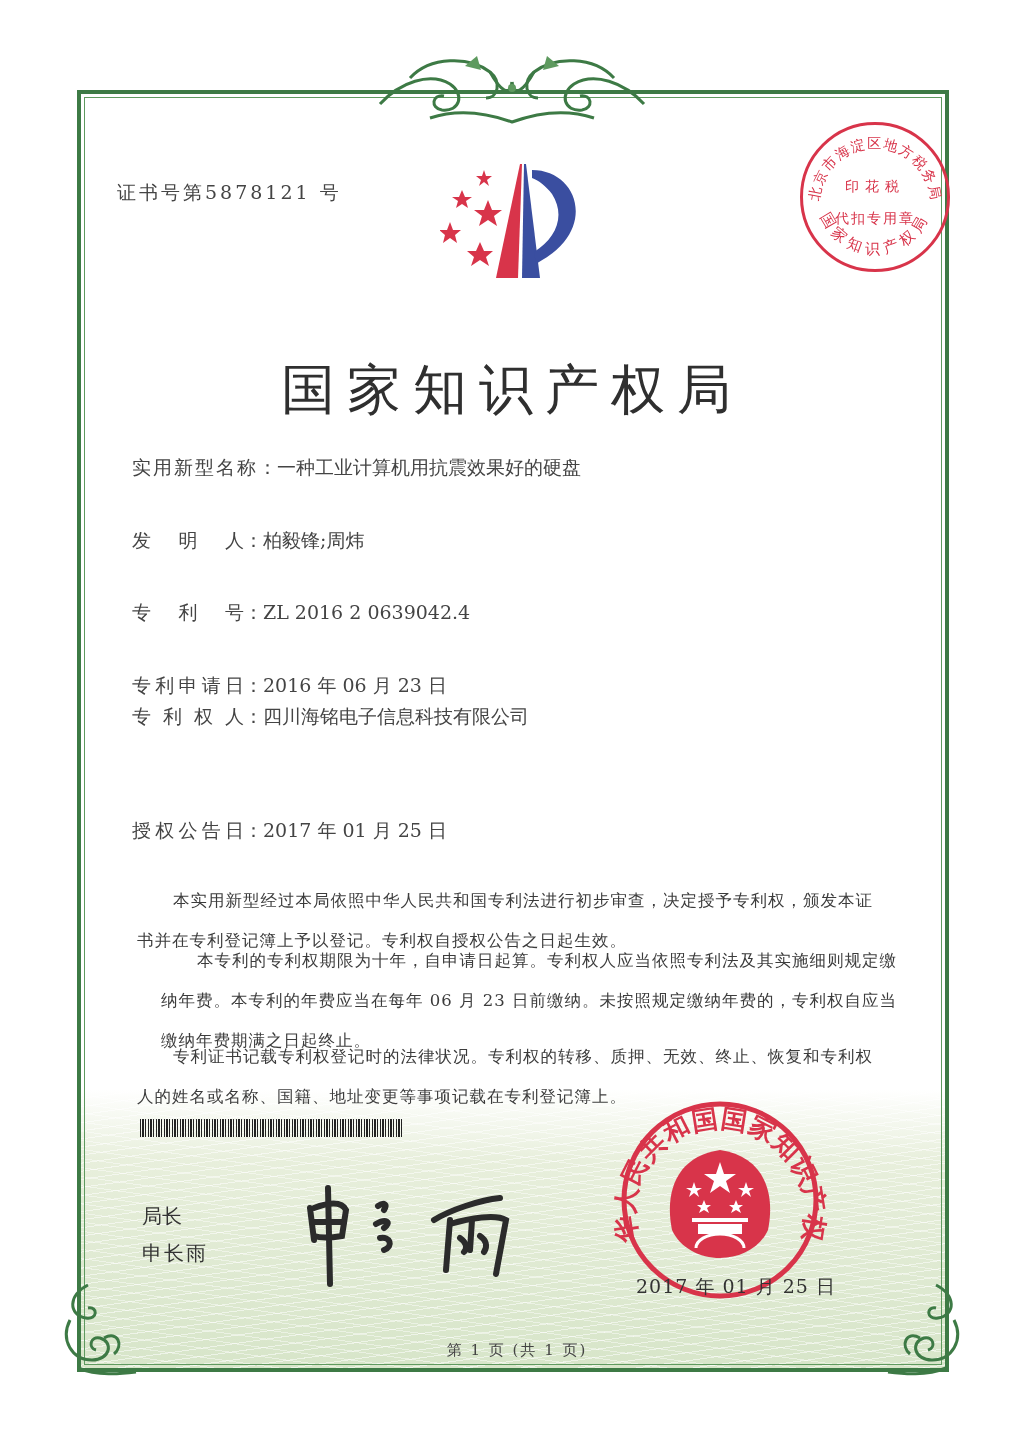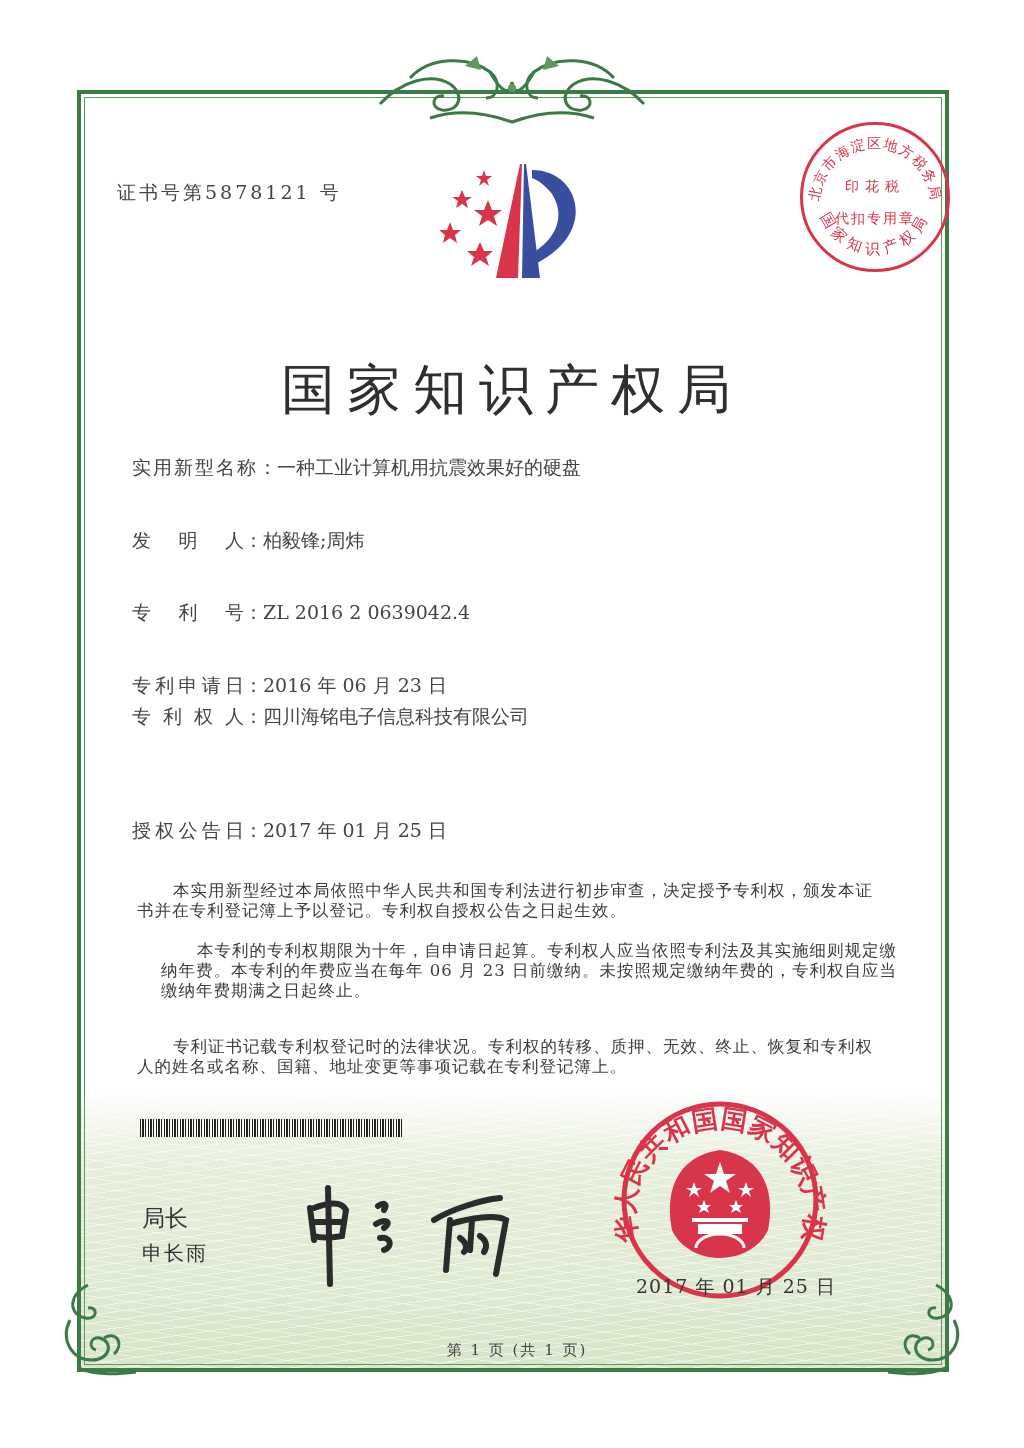--- a/index.html
+++ b/index.html
@@ -53,32 +53,32 @@
     .field .lbl { letter-spacing: 2px; text-align: right; }
     .field .lbl.spread { display: inline-block; text-align-last: justify; }
     .f1 { top: 455px; }
     .f2 { top: 528px; }
     .f3 { top: 600px; }
     .f4 { top: 673px; }
     .f5 { top: 704px; }
     .f6 { top: 818px; }
 
     .para {
-      position: absolute; left: 137px; width: 745px; font-size: 16.5px; line-height: 20px;
+      position: absolute; left: 137px; width: 745px; font-size: 16.5px; line-height: 40px;
       color: #3c3c3c; text-indent: 36px; letter-spacing: 1px;
     }
     .p1 { top: 864px; }
     .p2 { top: 924px; margin-left: 24px; }
     .p3 { top: 1020px; }
 
     .barcode {
       position: absolute; left: 140px; top: 1119px; width: 262px; height: 18px;
       background: repeating-linear-gradient(90deg, #222 0 1px, transparent 1px 2px, #222 2px 4px, transparent 4px 5px, #222 5px 6px, transparent 6px 8px);
     }
-    .director-title { position: absolute; left: 142px; top: 1203px; font-size: 23px; font-family: "DejaVu Sans", sans-serif; color: #333; }
+    .director-title { position: absolute; left: 142px; top: 1203px; font-size: 20px; font-family: "DejaVu Sans", sans-serif; color: #333; }
     .director-name { position: absolute; left: 142px; top: 1240px; font-size: 20px; font-family: "DejaVu Sans", sans-serif; color: #333; letter-spacing: 2px; }
     .signature { position: absolute; left: 300px; top: 1180px; width: 230px; height: 110px; }
 
     .seal { position: absolute; left: 612px; top: 1100px; width: 216px; height: 200px; }
     .seal-date {
       position: absolute; left: 636px; top: 1274px; font-size: 19px; color: #333; letter-spacing: 1px;
     }
     .page-no { position: absolute; left: 0; right: 0; top: 1341px; text-align: center; font-size: 15px; color: #444; letter-spacing: 2px; margin-left: 10px; }
   </style>
 </head>

